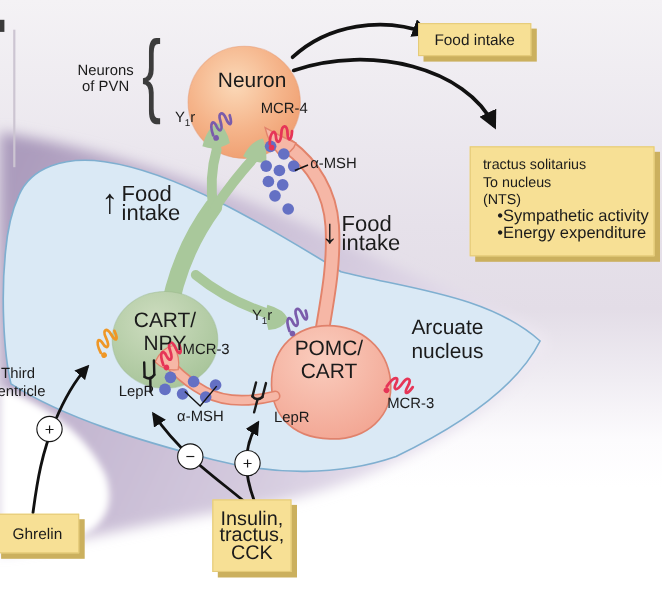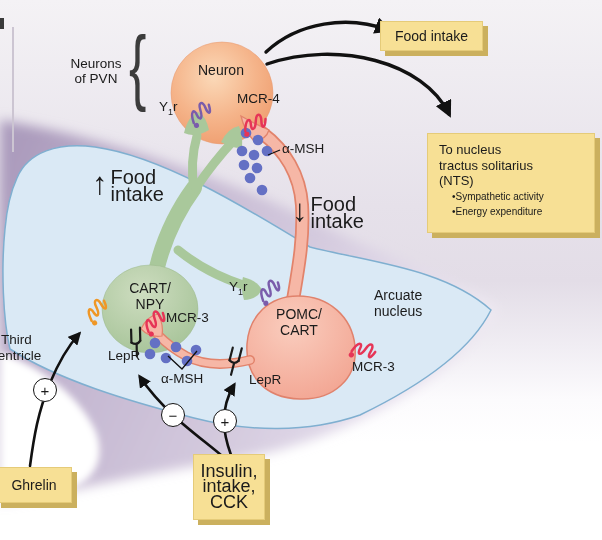--- a/index.html
+++ b/index.html
@@ -1,35 +1,35 @@
 <!DOCTYPE html>
 <html><head>
 <meta charset="utf-8">
 <style>
   html,body{margin:0;padding:0;background:#fff;}
   #stage{position:relative;width:602px;height:540px;overflow:hidden;
          font-family:"Liberation Sans",sans-serif;color:#1b1b1b;background:#fff;}
   #bg-svg{position:absolute;left:0;top:0;z-index:1;}
   .lbl{position:absolute;z-index:5;font-size:13.5px;line-height:1.12;white-space:nowrap;color:#1b1b1b;}
   .ctr{text-align:center;}
-  .big{font-size:14px;}
+  .big{font-size:19px;}
   .brace{position:absolute;z-index:5;left:129px;top:24px;font-size:84px;line-height:84px;
          font-weight:400;color:#3c3c3c;transform:scaleX(.62);transform-origin:left top;}
   .ybox{position:absolute;z-index:6;background:#F7E095;border:1px solid #E5CB79;
         box-shadow:5px 5px 0 0 #CBB05E;display:flex;align-items:center;justify-content:center;
         font-size:14px;text-align:center;}
   .ybox.left{justify-content:flex-start;align-items:flex-start;text-align:left;}
   .fi{position:absolute;z-index:5;display:flex;align-items:flex-start;font-weight:bold;}
   .fi .glyph{font-size:31px;line-height:30px;margin-right:3px;font-weight:bold;}
   .fi .tx{font-size:20px;line-height:16.5px;font-weight:normal;}
   .sign{position:absolute;z-index:7;width:22px;height:22px;border:1.8px solid #141414;border-radius:50%;
         background:#fff;display:flex;align-items:center;justify-content:center;
         font-size:15px;line-height:1;}
   .nts-line{font-size:13px;line-height:15.5px;}
-  .nts-bullet{font-size:10px;line-height:15.5px;padding-left:13px;}
+  .nts-bullet{font-size:15px;line-height:15.5px;padding-left:13px;}
   .edge-mark{position:absolute;z-index:4;left:0;top:18px;width:4px;height:11px;background:#3a3a3a;}
   .edge-line{position:absolute;z-index:2;left:12px;top:27px;width:1.5px;height:125px;background:#CCC5D2;}
   sub{font-size:9px;}
 </style>
 </head>
 <body>
 
 <div id="stage">
 
   <svg id="bg-svg" width="602" height="540" viewBox="0 0 602 540">
@@ -214,34 +214,34 @@
       <div>nucleus</div>
   </div>
 
   <div class="lbl" style="left:1px;top:332px;">Third</div>
   <div class="lbl" style="left:-9px;top:348px;">ventricle</div>
 
   <div class="ybox" style="left:380px;top:21px;width:101px;height:28px;">Food intake</div>
 
   <div class="ybox left" style="left:427px;top:133px;width:168px;height:100px;padding:8px 0 0 11px;box-sizing:border-box;">
     <div>
+      <div class="nts-line">tractus solitarius</div>
       <div class="nts-line">To nucleus</div>
-      <div class="nts-line">tractus solitarius</div>
       <div class="nts-line">(NTS)</div>
       <div class="nts-bullet">•Sympathetic activity</div>
       <div class="nts-bullet">•Energy expenditure</div>
     </div>
   </div>
 
   <div class="ybox" style="left:-4px;top:467px;width:74px;height:34px;">Ghrelin</div>
 
   <div class="ybox" style="left:193px;top:454px;width:70px;height:64px;font-size:18px;line-height:15.5px;">
     <div>
         <div>Insulin,</div>
-        <div>intake,</div>
+        <div>tractus,</div>
         <div>CCK</div>
       </div>
   </div>
 
   <div class="sign" style="left:33px;top:378px;">+</div>
   <div class="sign" style="left:161px;top:403px;">−</div>
   <div class="sign" style="left:213px;top:409px;">+</div>
 
 </div>
 

